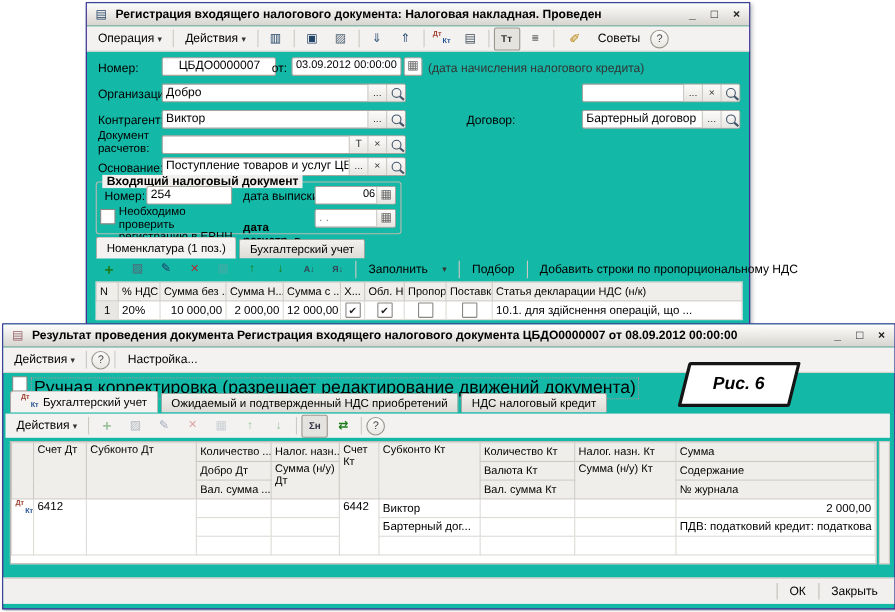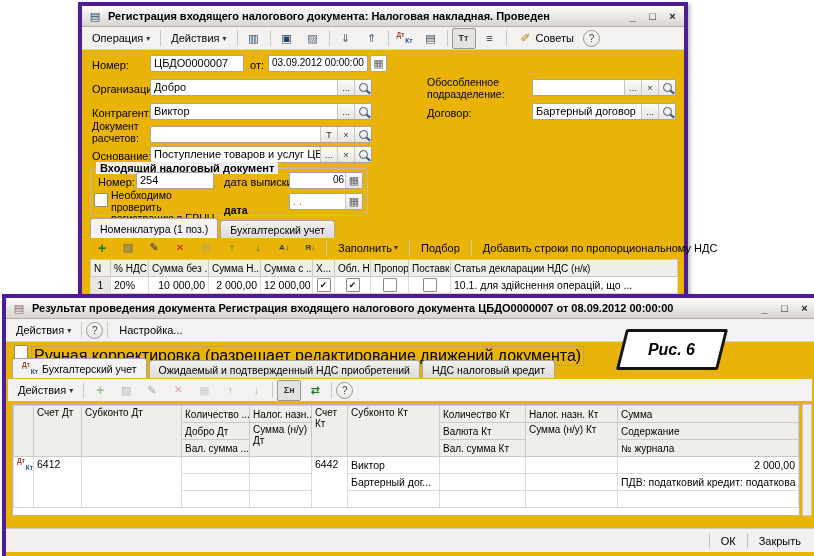--- a/index.html
+++ b/index.html
@@ -1,20 +1,20 @@
 <!DOCTYPE html>
 <html><head>
 <meta charset="utf-8">
 <style>
   html,body{margin:0;padding:0;background:#fff;}
   body{font-family:"Liberation Sans","DejaVu Sans",sans-serif;font-size:11px;color:#000;}
   .stage{position:relative;width:814px;height:556px;background:#fff;overflow:hidden;}
 
   
-  .window{position:absolute;background:#eab308;border:4px solid #4c1d95;box-shadow:2px 2px 4px rgba(0,0,0,.28);}
+  .window{position:absolute;background:#14b8a6;border:1px solid #4c1d95;box-shadow:2px 2px 4px rgba(0,0,0,.28);}
   .titlebar{height:20px;display:flex;align-items:center;gap:5px;padding:0 5px;
     background:linear-gradient(#fdfdfc,#d8d5d0);border-bottom:1px solid #b3b0aa;
     font-weight:bold;font-size:11px;white-space:nowrap;overflow:hidden;}
   .title-icon{width:13px;height:13px;display:inline-flex;align-items:center;justify-content:center;flex:0 0 auto;}
   .title-text{overflow:hidden;text-overflow:ellipsis;}
   .win-controls{margin-left:auto;display:flex;gap:7px;font-weight:bold;color:#222;flex:0 0 auto;}
   .win-btn{width:13px;text-align:center;cursor:default;}
 
   .menubar{display:flex;align-items:center;gap:2px;height:23px;padding:0 4px;
     background:#f3f2f0;border-bottom:1px solid #d6d3ce;box-sizing:border-box;}
@@ -84,21 +84,21 @@
   
   table.grid{border-collapse:collapse;table-layout:fixed;background:#fff;font-size:10px;}
   .grid th{border:1px solid #ccc9c3;background:#efeeea;font-weight:normal;text-align:left;
     padding:1px 3px;overflow:hidden;white-space:nowrap;height:14px;}
   .grid td{border:1px solid #dddbd6;padding:1px 3px;overflow:hidden;white-space:nowrap;height:14px;font-size:10.5px;}
   .grid .num{text-align:right;}
   .grid .cc{text-align:center;}
   .grid .topv{vertical-align:top;}
   .rowhead{background:#e9e7e3;text-align:center;}
 
-  .textbtn{display:inline-flex;align-items:center;gap:2px;padding:2px 6px;border:1px solid transparent;border-radius:2px;white-space:nowrap;justify-content:center;}
+  .textbtn{display:inline-flex;align-items:center;gap:13px;padding:2px 6px;border:1px solid transparent;border-radius:2px;white-space:nowrap;justify-content:center;}
 
   .footerbar{position:absolute;left:0;right:0;display:flex;align-items:center;justify-content:flex-end;
     gap:4px;padding:0 8px;height:24px;border-top:1px solid #c9c6c1;background:#f1f0ee;box-sizing:border-box;}
   .vsep{width:1px;height:15px;background:#c2bfba;}
 
   
   .figlabel{position:absolute;left:621px;top:329px;width:96px;height:35px;z-index:5;
     border:3px solid #151515;background:#fff;transform:skewX(-14deg);
     display:flex;align-items:center;justify-content:center;border-radius:2px;}
   .figlabel span{transform:skewX(14deg);font-weight:bold;font-style:italic;font-size:16px;}
@@ -164,40 +164,40 @@
         </span>
       <span class="sep"></span>
       <span class="textbtn">
           <span class="gi g-tips"></span>
           <span>Советы</span>
         </span>
       <span class="helpbtn">?</span>
     </div>
 
     <span class="lbl" style="left:10px;top:53px;">Номер:</span>
-    <div class="field" style="left:68px;top:49px;width:94px;">
+    <div class="field" style="left:68px;top:49px;width:104px;text-align:center;">
       <span class="fval">ЦБДО0000007</span>
     </div>
     <span class="lbl" style="left:168px;top:53px;">от:</span>
     <div class="field" style="left:186px;top:49px;width:100px;">
       <span class="fval" style="font-size:10px;">03.09.2012 00:00:00</span>
     </div>
     <div class="field" style="left:288px;top:49px;width:17px;">
       <span class="gi g-cal" style="width:100%;"></span>
     </div>
+    <span class="lbl" style="left:310px;top:53px;color:#333;">(дата начисления налогового кредита)</span>
 
     <span class="lbl" style="left:10px;top:77px;">Организация:</span>
     <div class="field" style="left:68px;top:73px;width:222px;">
       <span class="fval">Добро</span>
       <span class="fb">...</span>
       <span class="fb">
           <span class="mag"></span>
         </span>
     </div>
-    <span class="lbl2" style="left:345px;top:71px;width:104px;">Обособленное подразделение:</span>
     <div class="field" style="left:450px;top:73px;width:144px;">
       <span class="fval"></span>
       <span class="fb">...</span>
       <span class="fb">×</span>
       <span class="fb">
           <span class="mag"></span>
         </span>
     </div>
 
     <span class="lbl" style="left:10px;top:101px;">Контрагент:</span>

